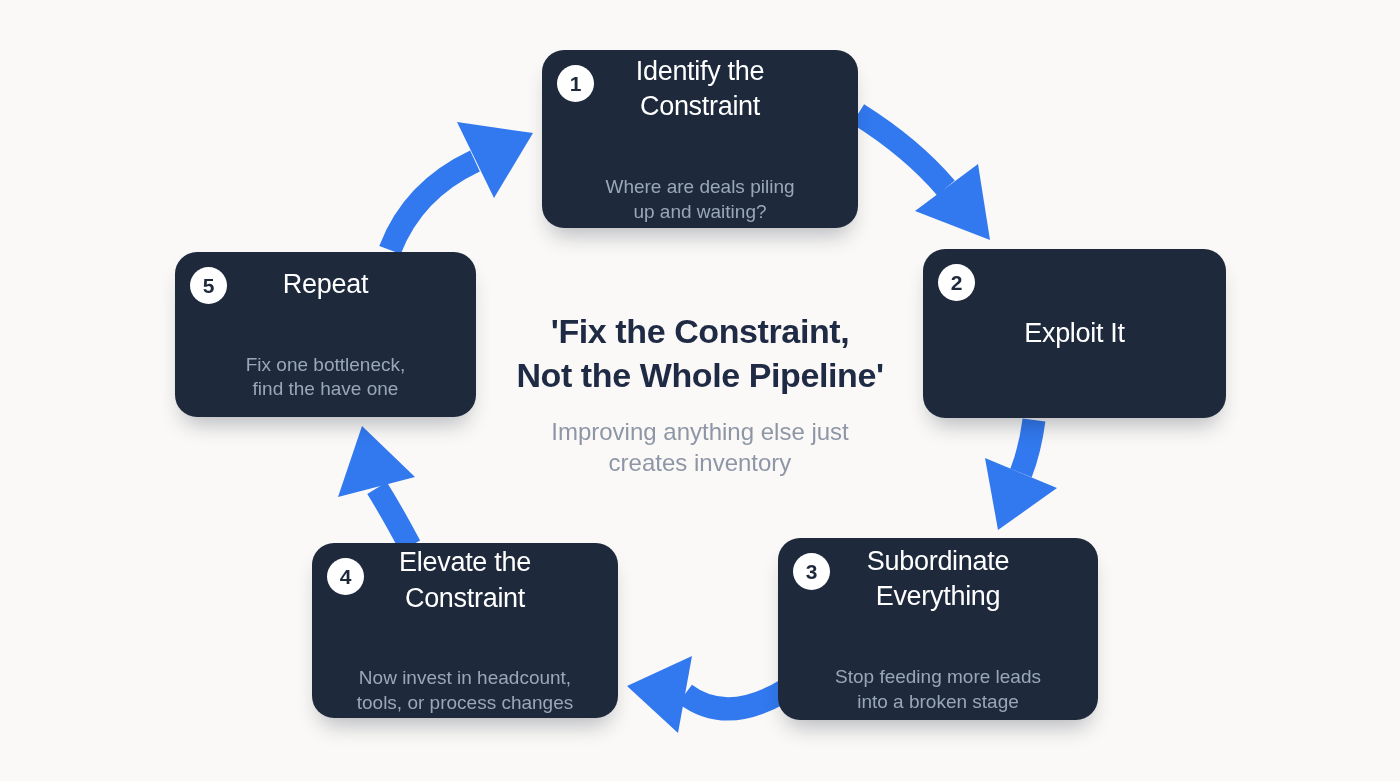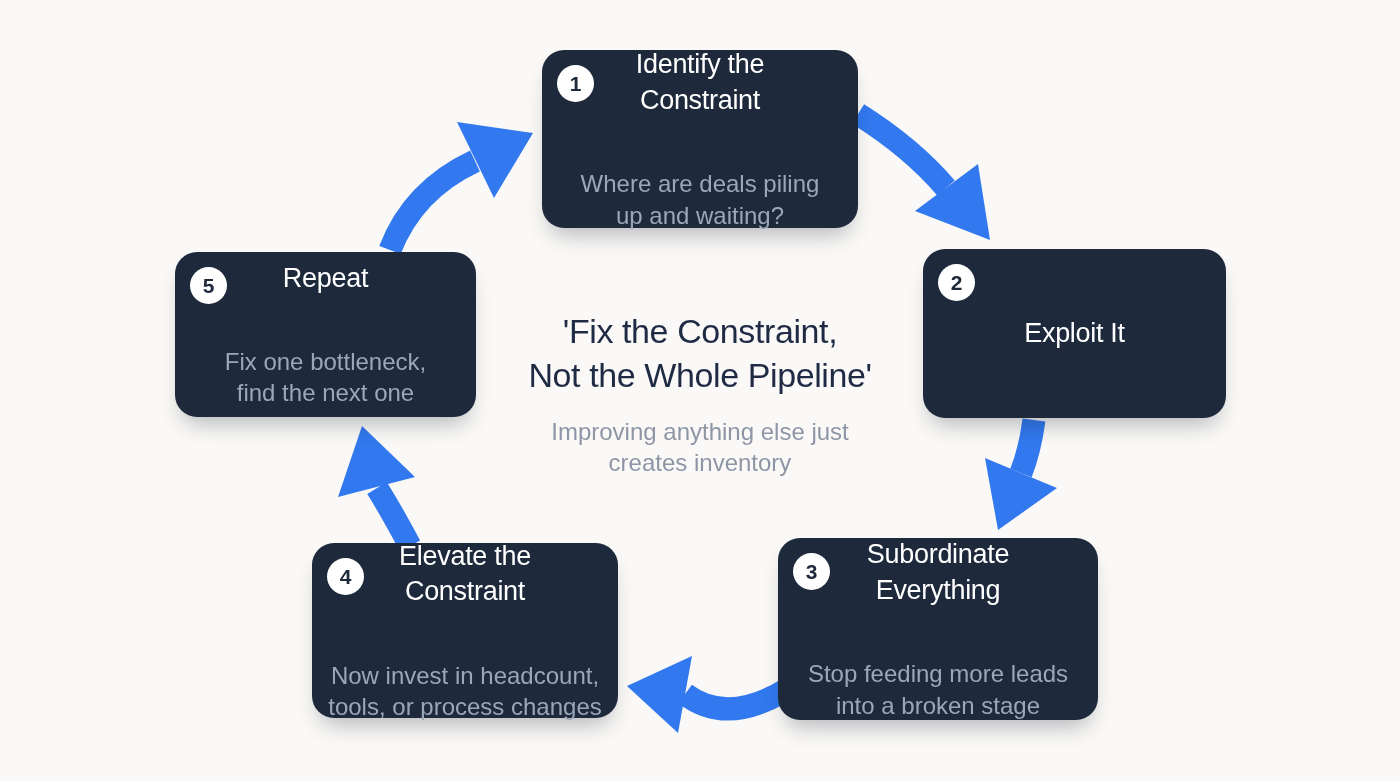--- a/index.html
+++ b/index.html
@@ -61,36 +61,36 @@
   }
   .card-title {
     font-size: 27px;
     font-weight: 400;
     color: var(--card_title, #ffffff);
     line-height: 1.32;
     letter-spacing: -0.3px;
     white-space: pre-line;
   }
   .card-subtitle {
-    font-size: 24px;
+    font-size: 19px;
     color: var(--card_subtitle, #9aa7b9);
     line-height: 1.3;
     white-space: pre-line;
     margin-top: 43px;
   }
   .quote {
     position: absolute;
     left: 450px;
     top: 310px;
     width: 500px;
     text-align: center;
   }
   .quote-title {
     font-size: 34px;
-    font-weight: 400;
+    font-weight: 700;
     color: var(--center_title, #1f2a44);
     line-height: 1.28;
     letter-spacing: -0.4px;
     white-space: pre-line;
   }
   .quote-subtitle {
     margin-top: 20px;
     font-size: 24px;
     color: var(--center_subtitle, #8e96a6);
     line-height: 1.28;
@@ -161,21 +161,21 @@
     <div class="card-subtitle">Now invest in headcount,
 tools, or process changes</div>
   </div>
 
   <div class="card card-5">
     <div class="badge">
       <span>5</span>
     </div>
     <div class="card-title">Repeat</div>
     <div class="card-subtitle">Fix one bottleneck,
-find the next one</div>
+find the have one</div>
   </div>
 
   <div class="quote">
     <div class="quote-title">'Fix the Constraint,
 Not the Whole Pipeline'</div>
     <div class="quote-subtitle">Improving anything else just
 creates inventory</div>
   </div>
 
 </div>

